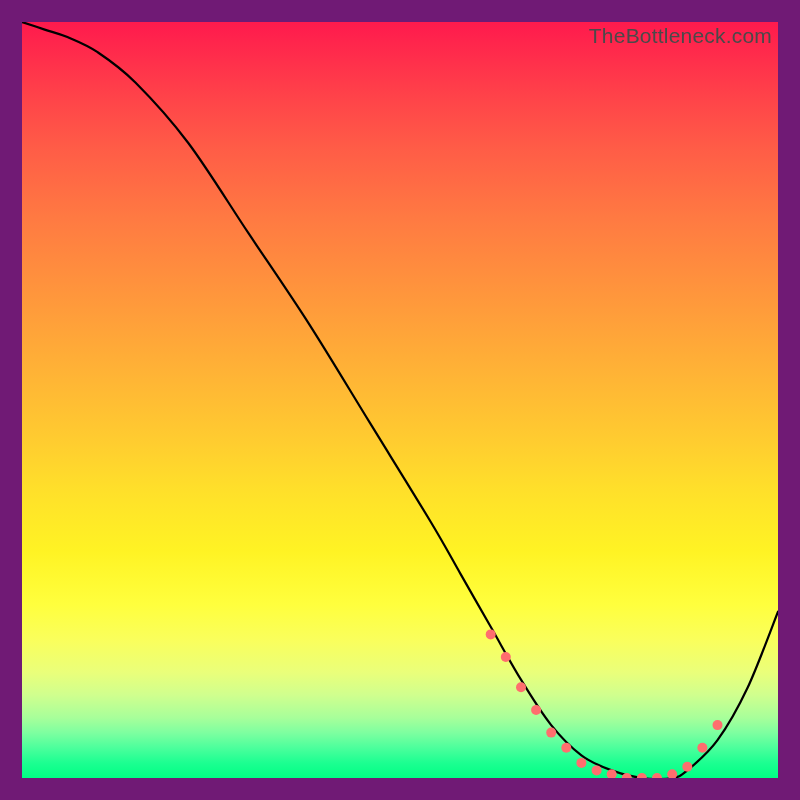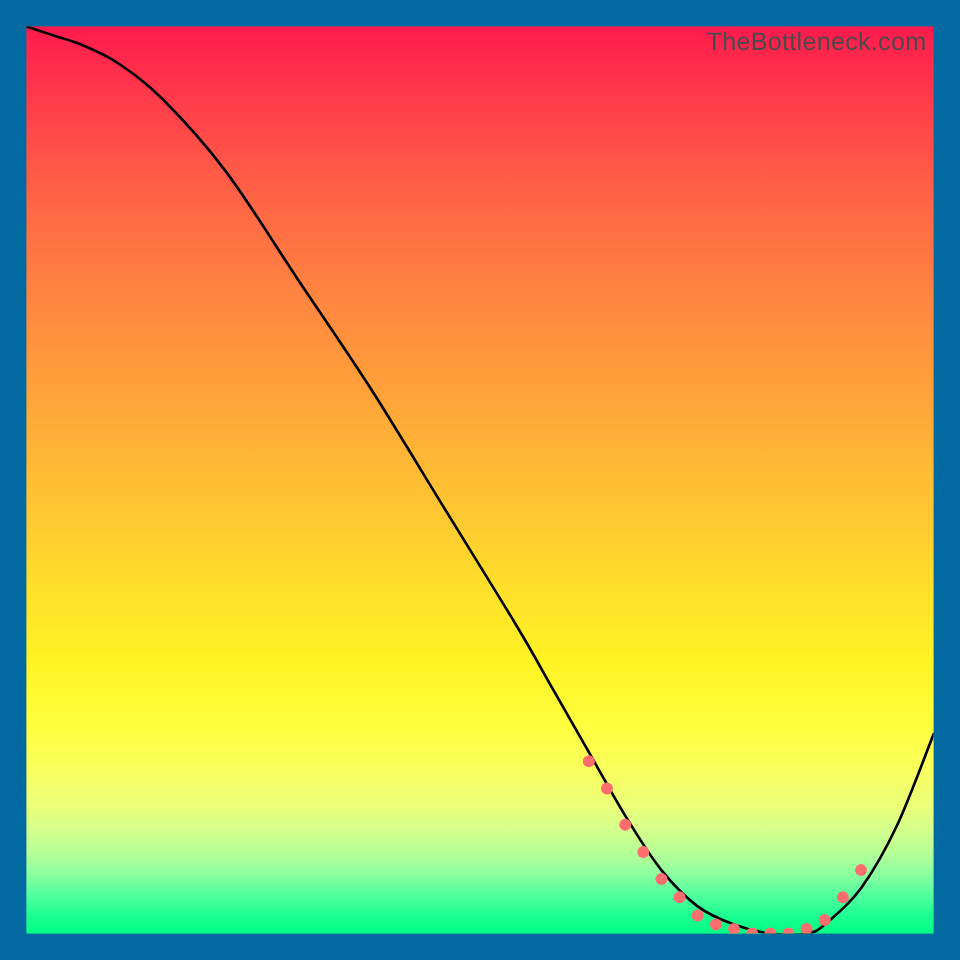--- a/index.html
+++ b/index.html
@@ -8,21 +8,21 @@
     width: 800px;
     height: 800px;
     background: #000;
     overflow: hidden;
     font-family: Arial, Helvetica, sans-serif;
   }
   .frame {
     position: relative;
     width: 800px;
     height: 800px;
-    background: #0369a1;
+    background: #701a75;
   }
   .plot {
     position: absolute;
     left: 22px;
     top: 22px;
     width: 756px;
     height: 756px;
     
     background: linear-gradient(
       to bottom,

